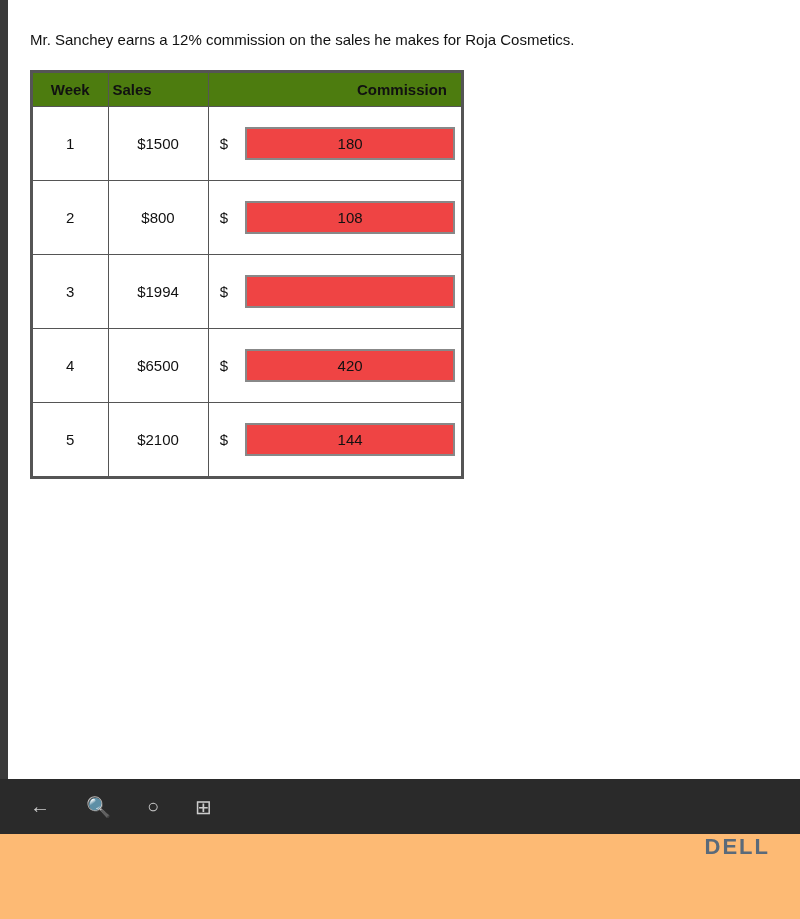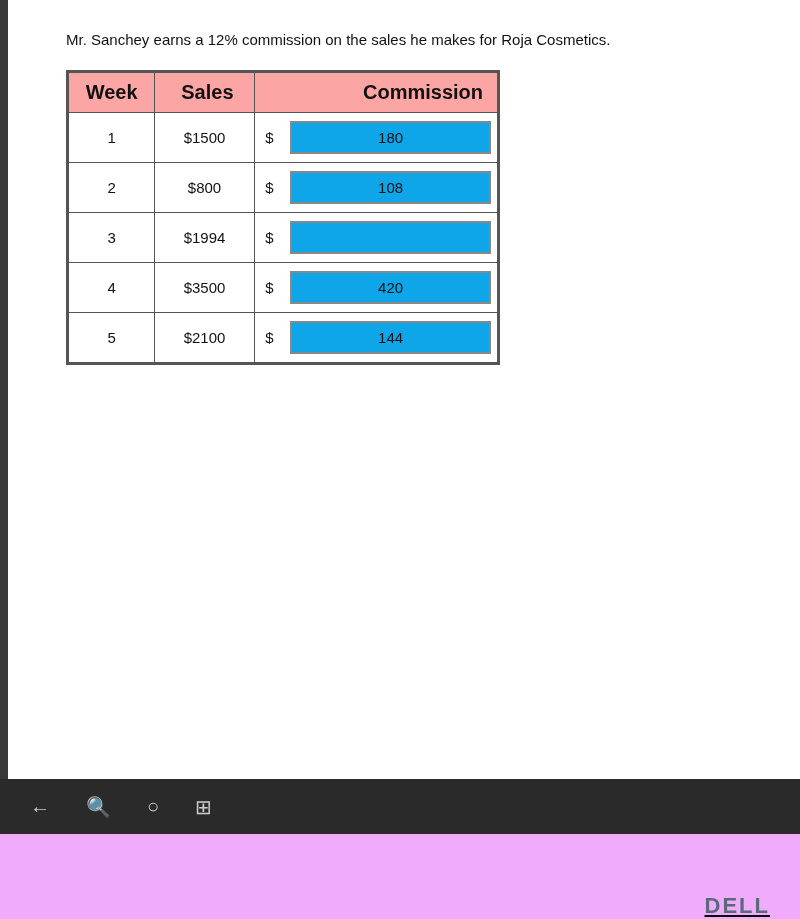--- a/index.html
+++ b/index.html
@@ -14,21 +14,20 @@
       background: #ffffff;
       font-family: Arial, sans-serif;
       overflow: hidden;
       position: relative;
     }
 
     .main-content {
       padding: 28px 30px 20px 30px;
       background: #ffffff;
       min-height: 780px;
-      margin-left: 36px;
     }
 
     .description-text {
       font-size: 15px;
       color: #111;
       line-height: 1.6;
       margin-bottom: 18px;
     }
 
     .table-wrapper {
@@ -42,36 +41,36 @@
       min-width: 430px;
     }
 
     table th, table td {
       border: 1px solid #555;
       padding: 0;
     }
 
     thead tr th {
       font-weight: bold;
-      font-size: 20px;
+      font-size: 15px;
       text-align: center;
       padding: 8px 14px;
-      background: #fca5a5;
+      background: #4d7c0f;
       color: #111;
     }
 
     thead tr th.week-header {
       width: 60px;
       text-align: center;
     }
 
     thead tr th.sales-header {
       width: 90px;
       text-align: left;
-      padding-left: 26px;
+      padding-left: 4px;
     }
 
     thead tr th.commission-header {
       width: 220px;
       text-align: right;
     }
 
     tbody tr td {
       font-size: 15px;
       color: #111;
@@ -80,40 +79,40 @@
 
     .week-cell {
       width: 60px;
       text-align: center;
       padding: 10px 8px;
     }
 
     .sales-cell {
       width: 90px;
       text-align: center;
-      padding: 16px 8px;
+      padding: 28px 8px;
     }
 
     .dollar-sign-cell {
       width: 28px;
       text-align: center;
       padding: 10px 4px;
       font-size: 15px;
       border-right: none !important;
     }
 
     .commission-input-cell {
       width: 200px;
       padding: 4px 6px;
     }
 
     .commission-input {
       width: 100%;
       border: 2px solid #888;
-      background: #0ea5e9;
+      background: #ef4444;
       font-size: 15px;
       padding: 6px 23px;
       text-align: center;
       color: #111;
       outline: none;
     }
 
     
     .taskbar {
       position: absolute;
@@ -136,26 +135,25 @@
     }
 
     .taskbar-icon {
       color: #ccc;
       font-size: 20px;
       cursor: pointer;
     }
 
     .taskbar-bottom {
       flex: 1;
-      background: #f0abfc;
+      background: #fdba74;
       display: flex;
-      align-items: flex-end;
+      align-items: flex-start;
       justify-content: flex-end;
       padding-right: 30px;
-      text-decoration: underline;
     }
 
     .dell-logo {
       color: #5a6a7a;
       font-size: 22px;
       font-weight: bold;
       letter-spacing: 2px;
       font-family: Arial, sans-serif;
     }
 
@@ -202,21 +200,21 @@
             <td class="commission-input-cell" style="border-left: 0px; text-decoration: underline;"><input type="text" class="commission-input" value="108" style=""></td>
           </tr>
           <tr>
             <td class="week-cell">3</td>
             <td class="sales-cell">$1994</td>
             <td class="dollar-sign-cell" style="border-right: 0px;">$</td>
             <td class="commission-input-cell" style="border-left: 0px;"><input type="text" class="commission-input" style=""></td>
           </tr>
           <tr>
             <td class="week-cell">4</td>
-            <td class="sales-cell">$3500</td>
+            <td class="sales-cell">$6500</td>
             <td class="dollar-sign-cell" style="border-right: 0px;">$</td>
             <td class="commission-input-cell" style="border-left: 0px;"><input type="text" class="commission-input" value="420" style=""></td>
           </tr>
           <tr>
             <td class="week-cell">5</td>
             <td class="sales-cell">$2100</td>
             <td class="dollar-sign-cell" style="border-right: 0px;">$</td>
             <td class="commission-input-cell" style="border-left: 0px;"><input type="text" class="commission-input" value="144" style=""></td>
           </tr>
         </tbody>

